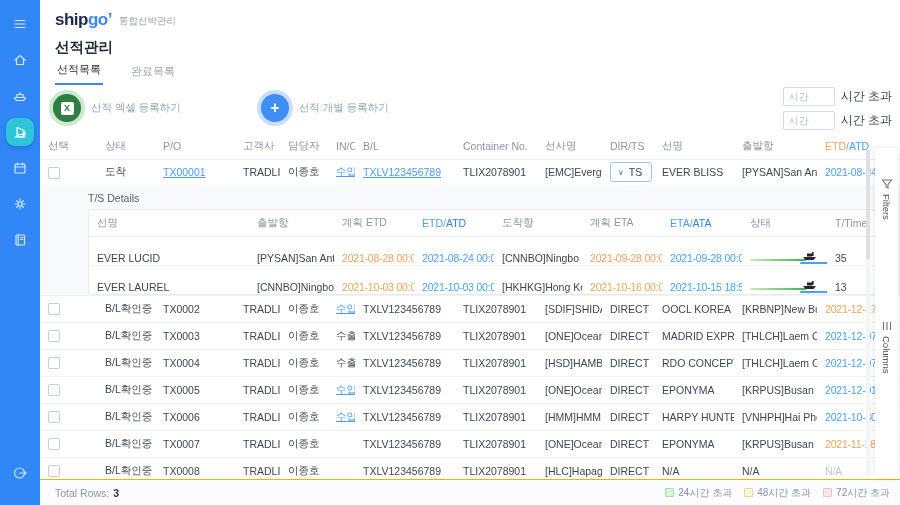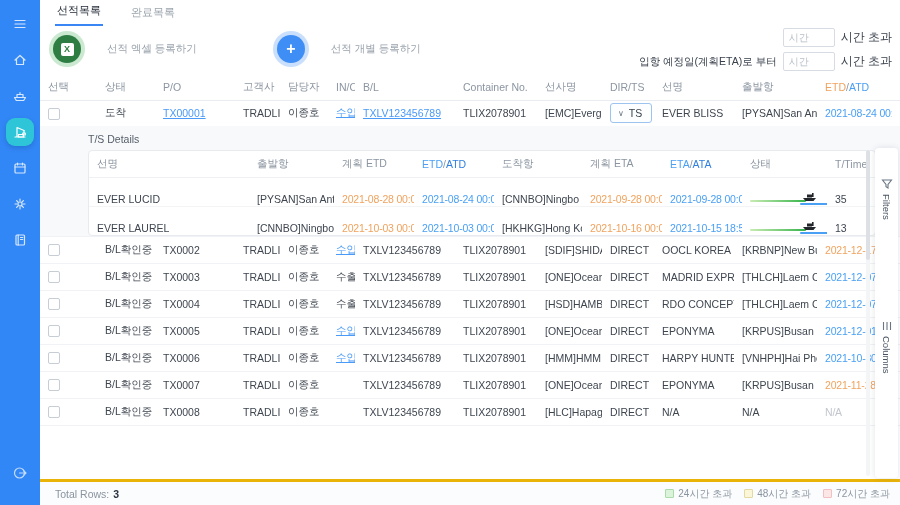--- a/index.html
+++ b/index.html
@@ -43,21 +43,21 @@
 
   .actions { position:relative; height:48px;}
   .reg-group { display:flex; align-items:center; padding:9px 0 0 13px; gap:10px;}
   .circle-btn { width:28px; height:28px; border-radius:50%; display:flex; align-items:center;
     justify-content:center; cursor:pointer;}
   .excel-circle { background:#2e7d43; box-shadow:0 0 0 4px rgba(106,190,120,.35);}
   .excel-glyph { width:13px; height:13px; background:#fff; border-radius:2px; color:#2e7d43;
     font-size:9px; font-weight:bold; display:flex; align-items:center; justify-content:center;}
   .plus-circle { background:#3f8ef5; box-shadow:0 0 0 4px rgba(77,148,245,.3); margin-left:70px;}
   .plus-glyph { color:#fff; font-size:16px; font-weight:bold; line-height:1; margin-top:-1px;}
-  .reg-label { color:#9aa3ad; font-size:10.5px; margin-left:16px; cursor:pointer;}
+  .reg-label { color:#9aa3ad; font-size:10.5px; margin-left:0; cursor:pointer;}
 
   .time-filters { position:absolute; right:8px; top:2px; display:flex; flex-direction:column; gap:5px;}
   .tf-row { display:flex; align-items:center; justify-content:flex-end; gap:6px;}
   .tf-label { color:#39414c; font-size:10.5px;}
   .tf-input { width:52px; height:19px; border:1px solid #d7dce2; border-radius:2px; padding:0 5px;
     font-size:10px; color:#333; font-family:inherit; background:#fff;}
   .tf-input::placeholder { color:#b7bec7;}
   .tf-suffix { color:#39414c; font-size:12px;}
 
   
@@ -97,21 +97,21 @@
   .t6{width:80px;} .t7{width:80px;} .t8{width:85px;} .t9{width:48px;}
   .hdr-orange { color:#f0a35e;} .hdr-blue { color:#4aa0f5;} .hdr-deep { color:#2f7fe0;} .hdr-sep{color:#8b95a1;}
   .bar { position:relative; width:78px; height:13px;}
   .bar .g { position:absolute; left:0; top:7px; width:56px; height:2px;
     background:linear-gradient(90deg,#c9ecb4,#35b44a); border-radius:1px;}
   .bar .b { position:absolute; left:50px; top:10px; width:28px; height:2px; background:#4aa0f5; border-radius:1px;}
   .bar svg { position:absolute; left:52px; top:0;}
 
   
   .footer { position:absolute; left:0; bottom:0; width:860px; height:26px; background:#fbfcfd;
-    border-top:3px solid #eab308; display:flex; align-items:center; padding:0 10px 0 15px; z-index:20;}
+    border-top:1px solid #eab308; display:flex; align-items:center; padding:0 10px 0 15px; z-index:20;}
   .total-label { color:#8a94a0;}
   .total-value { color:#2b3340; font-weight:bold; margin-left:4px;}
   .legend { margin-left:auto; display:flex; align-items:flex-end; gap:12px;}
   .leg-item { display:flex; align-items:center; gap:4px; color:#8a94a0; font-size:10px;}
   .leg-sq { width:9px; height:9px; border-radius:1px; display:inline-block;}
   .leg-green { background:#dcf3db; border:1px solid #aadba8;}
   .leg-yellow { background:#fcf6d9; border:1px solid #e3d9a2;}
   .leg-red { background:#fce7e7; border:1px solid #f2c0c0;}
 
   
@@ -178,21 +178,27 @@
     <div class="sb-icon logout">
       <svg width="16" height="16">
           <circle cx="7.5" cy="8" r="5"></circle>
           <path d="M7.5 8h6.5M11.8 6l2.2 2-2.2 2"></path>
         </svg>
       </div>
   </aside>
 
   <main class="main">
 
-
+    <div class="brandbar">
+      <span class="logo-ship">ship</span>
+        <span class="logo-go"><span>go</span><span>’</span></span>
+      <span class="logo-tag">통합선박관리</span>
+    </div>
+
+    <div class="page-title">선적관리</div>
 
     <div class="tabs">
       <div class="tab active">선적목록</div>
       <div class="tab">완료목록</div>
     </div>
 
 
     <div class="actions">
       <div class="reg-group">
         <div class="circle-btn excel-circle">
@@ -203,21 +209,20 @@
           <span class="plus-glyph">+</span>
         </div>
         <span class="reg-label">선적 개별 등록하기</span>
       </div>
       <div class="time-filters">
         <div class="tf-row">
           <input class="tf-input" placeholder="시간" style="">
           <span class="tf-suffix">시간 초과</span>
         </div>
         <div class="tf-row">
-          <span class="tf-label">입항 예정일(계획ETA)로 부터</span>
           <input class="tf-input" placeholder="시간" style="">
           <span class="tf-suffix">시간 초과</span>
         </div>
       </div>
     </div>
 
     <div class="table-wrap">
       <table class="grid">
         <colgroup>
           <col class="c1">

